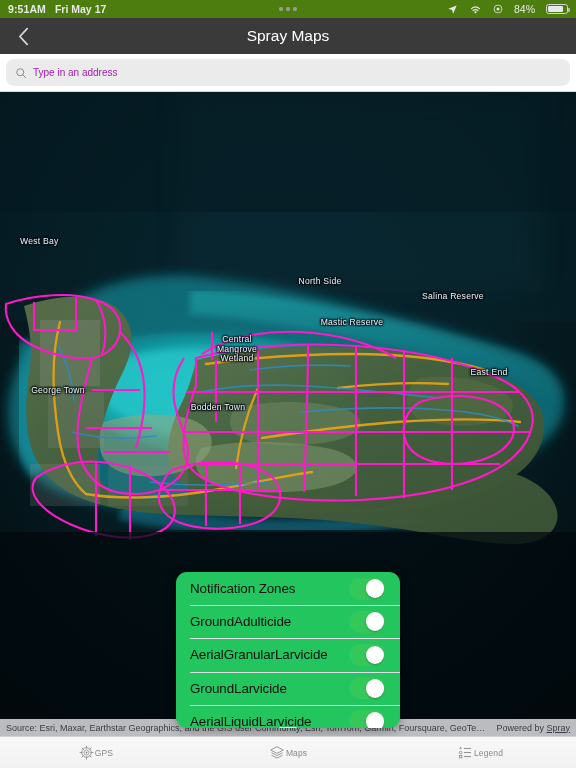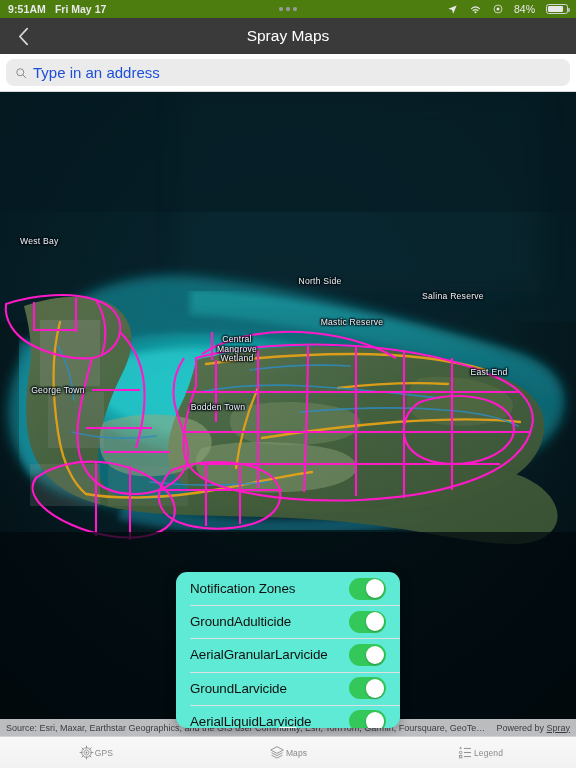--- a/index.html
+++ b/index.html
@@ -78,21 +78,21 @@
     flex: 0 0 auto;
   }
   .search-field {
     flex: 1; height: 27px;
     background: #ebebec; border-radius: 8px;
     display: flex; align-items: center;
     padding: 0 9px; gap: 6px;
     cursor: text;
   }
   .search-field .ph {
-    color: #1d4ed8; font-size: 15px;
+    color: #a21caf; font-size: 10px;
   }
 
   
   .map {
     position: relative; flex: 1 1 auto;
     overflow: hidden;
     background: #041018;
   }
   .map-canvas { position: absolute; inset: 0; }
   .map-labels { position: absolute; inset: 0; pointer-events: none; }
@@ -122,21 +122,21 @@
   }
   .attrib .src { flex: 1; overflow: hidden; white-space: nowrap; text-overflow: ellipsis; }
   .attrib .pw { margin-left: 8px; white-space: nowrap; }
   .attrib .pw u { text-decoration: underline; }
 
   
   .popover {
     position: absolute;
     left: 176px; top: 572px;
     width: 224px; height: 156px;
-    background: #5eead4;
+    background: #22c55e;
     border-radius: 11px;
     box-shadow: 0 2px 12px rgba(0,0,0,.35);
     overflow: hidden;
     z-index: 7;
   }
   .pop-row {
     height: 33.2px;
     display: flex; align-items: center;
     padding: 0 14px;
     cursor: pointer;

